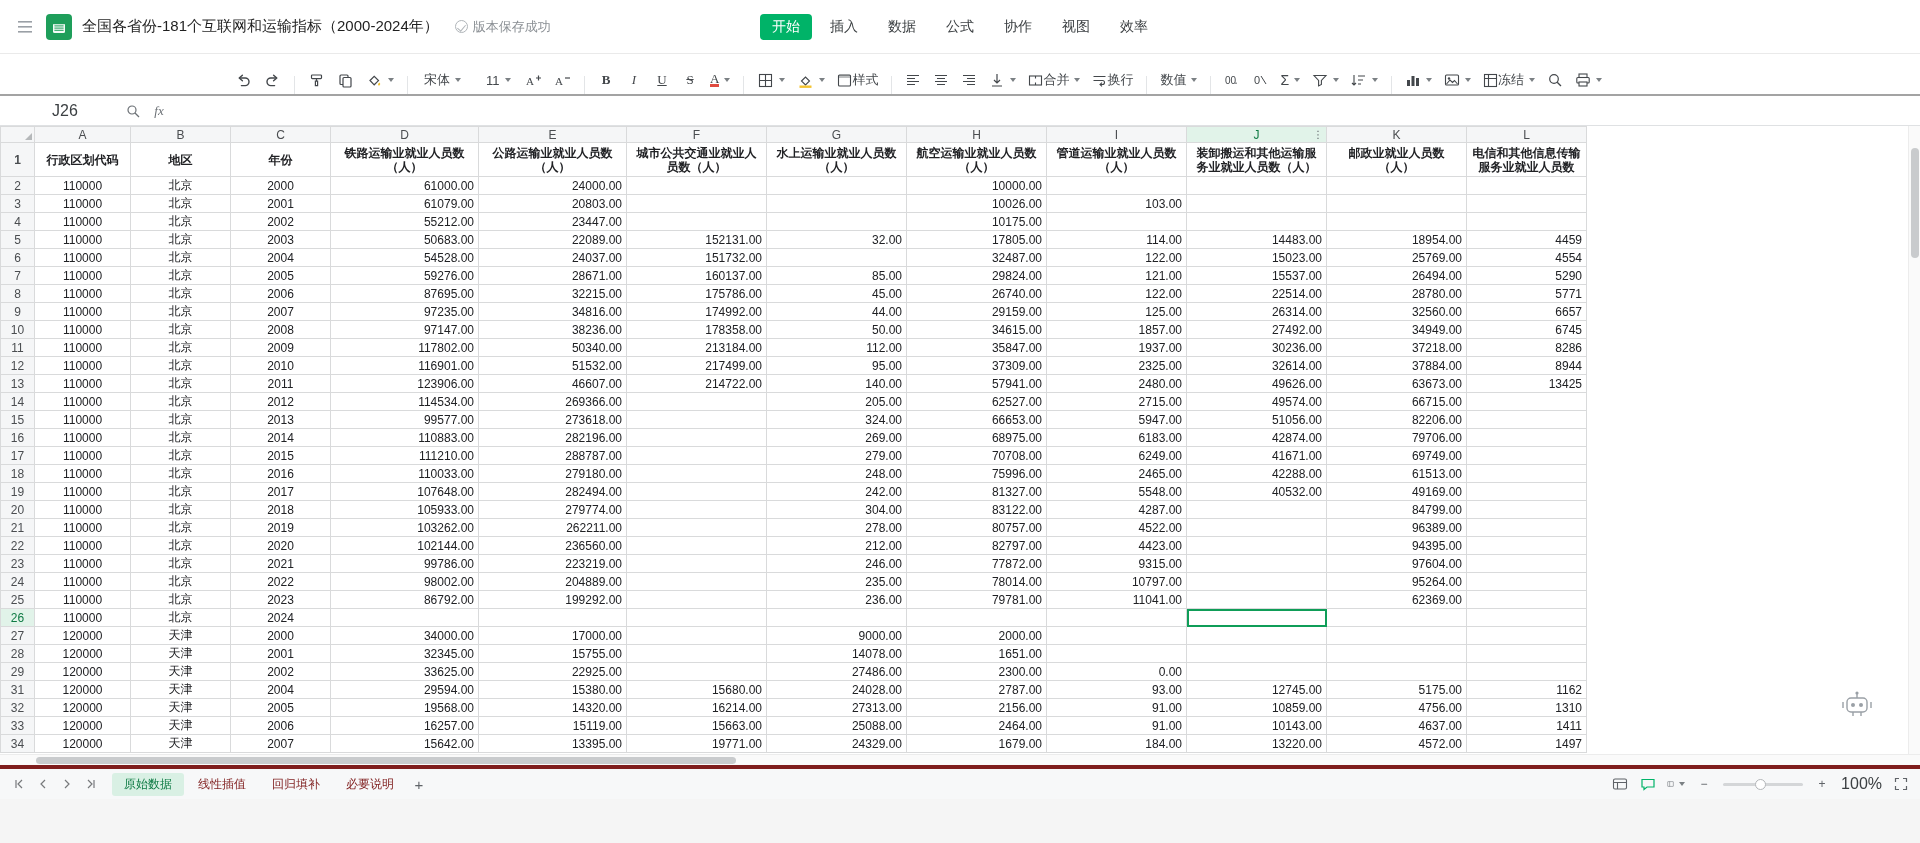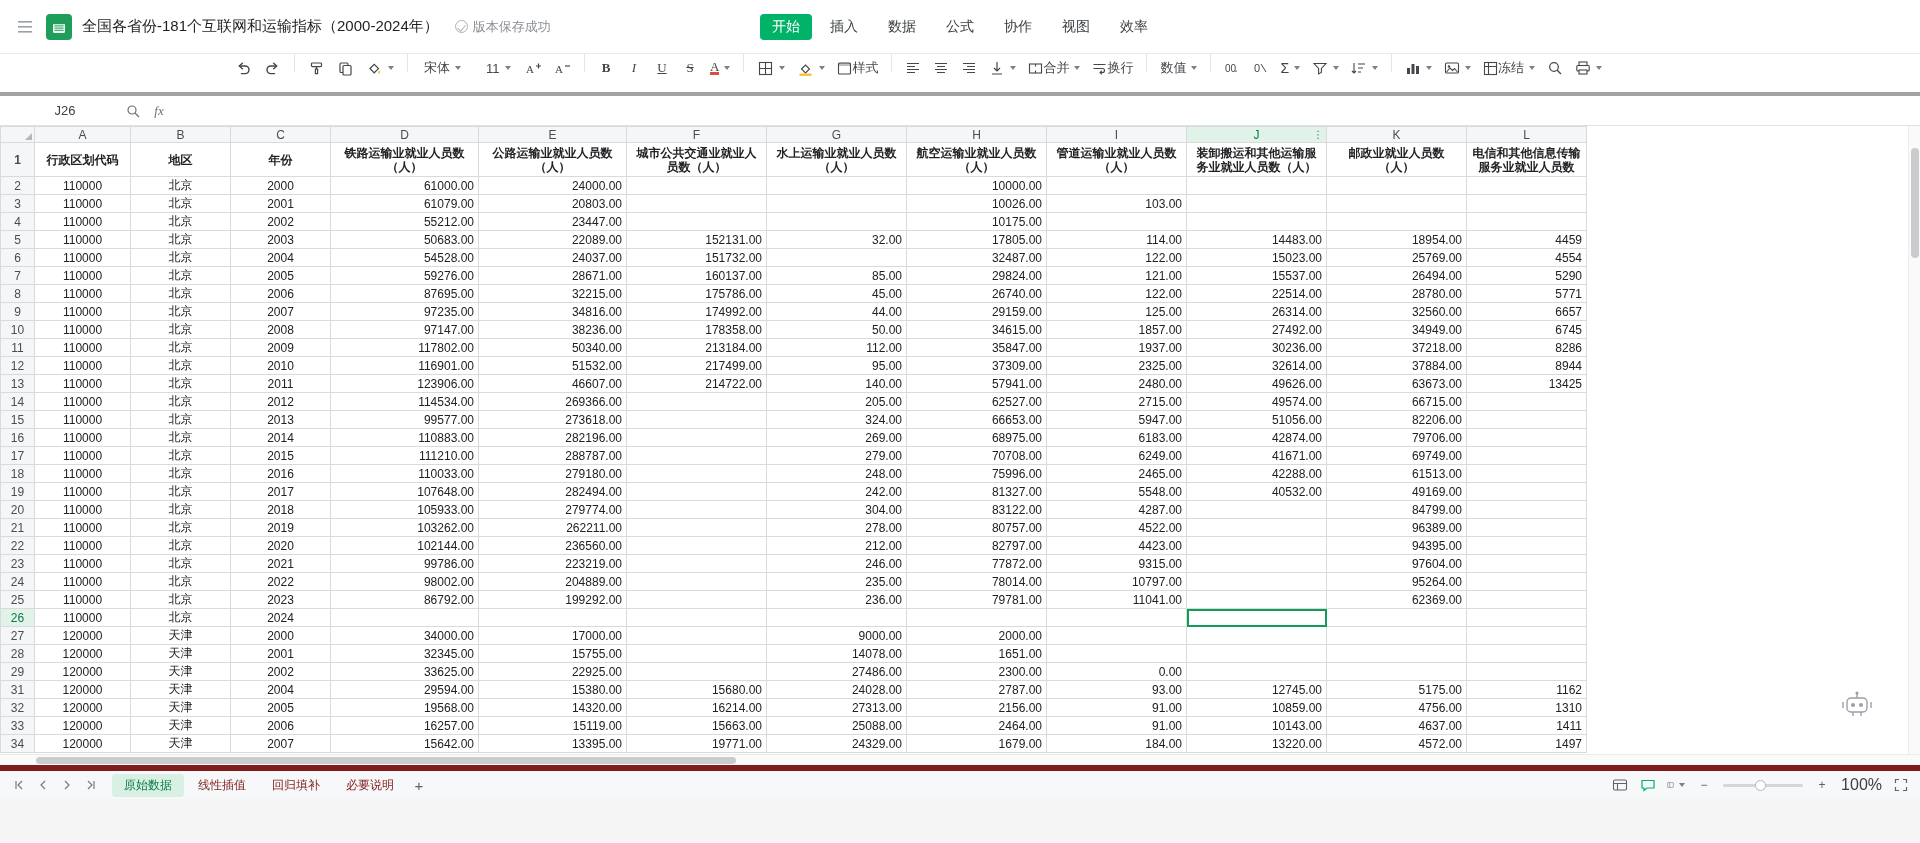--- a/index.html
+++ b/index.html
@@ -91,24 +91,24 @@
     background: #00b368;
     color: #ffffff;
     font-weight: normal;
   }
 
   
   .ribbon {
     height: 42px;
     background: #ffffff;
     display: flex;
-    align-items: flex-start;
+    align-items: flex-end;
     padding: 0 8px 0 230px;
     gap: 2px;
-    border-bottom: 4px solid #a3a3a3;
+    border-bottom: 2px solid #a3a3a3;
     font-size: 13px;
     color: #3c4043;
     position: relative;
   }
   .rb {
     height: 28px;
     min-width: 26px;
     padding: 0 5px;
     display: flex; align-items: center; justify-content: center;
     border-radius: 4px;
@@ -146,21 +146,21 @@
     border-bottom: 1px solid #dfe1e3;
     padding-left: 10px;
     font-size: 12px;
     color: #3c4043;
   }
   .namebox {
     width: 110px;
     height: 22px;
     display: flex; align-items: center; justify-content: center;
     color: #3c4043;
-    font-size: 13px;
+    font-size: 16px;
     text-align: center;
   }
   .fb-icon {
     width: 26px; height: 22px;
     display: flex; align-items: center; justify-content: center;
     color: #6b7075;
     font-size: 13px;
   }
   .fb-input {
     flex: 1;
@@ -291,21 +291,21 @@
     height: 7px;
     width: 700px;
     background: #c9cbcd;
     border-radius: 4px;
   }
 
   
   .sheetbar {
     height: 34px;
     background: #f7f8f9;
-    border-top: 6px solid #7f1d1d;
+    border-top: 4px solid #7f1d1d;
     display: flex;
     align-items: center;
     padding: 0 10px;
     font-size: 12px;
     color: #3c4043;
     gap: 2px;
   }
   .sb-left-icons { display: flex; gap: 6px; margin-right: 10px; color: #77797c; }
   .sheet-tab {
     padding: 3px 12px;

